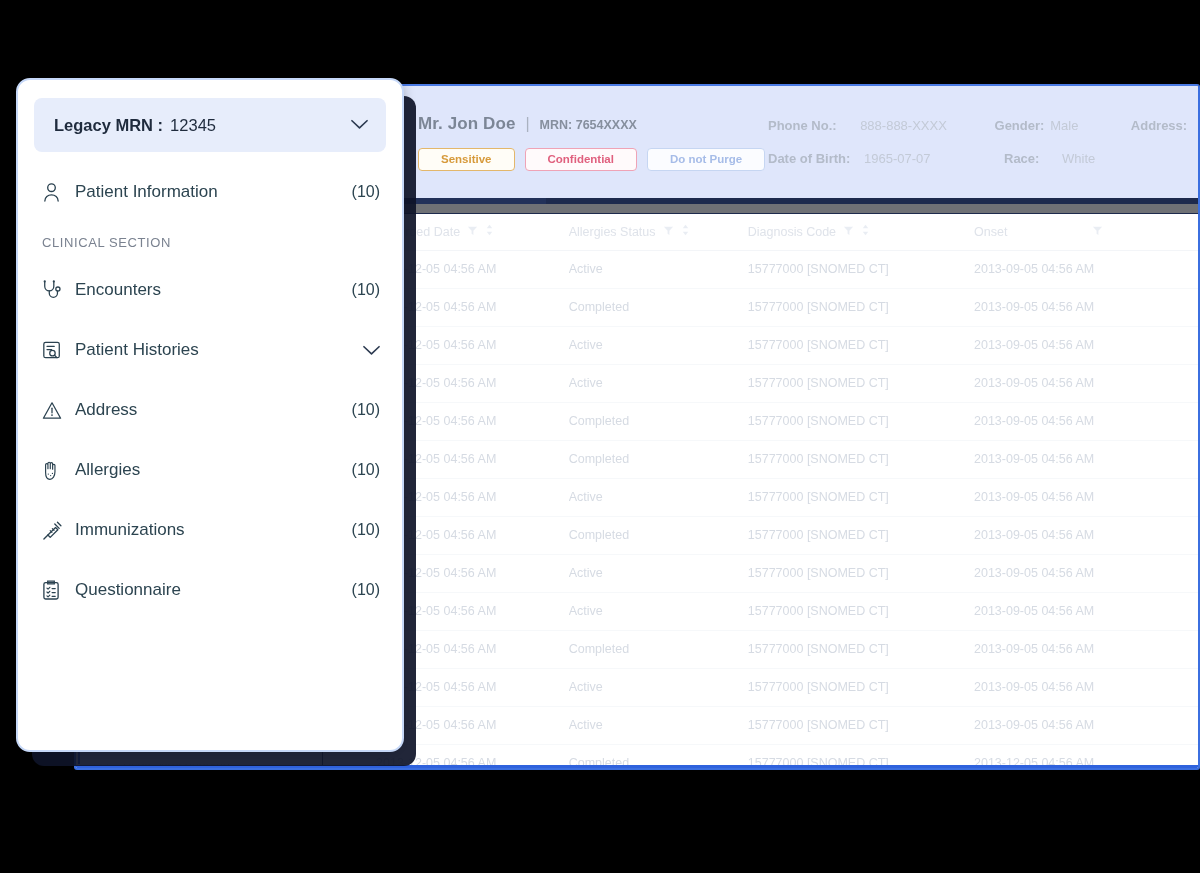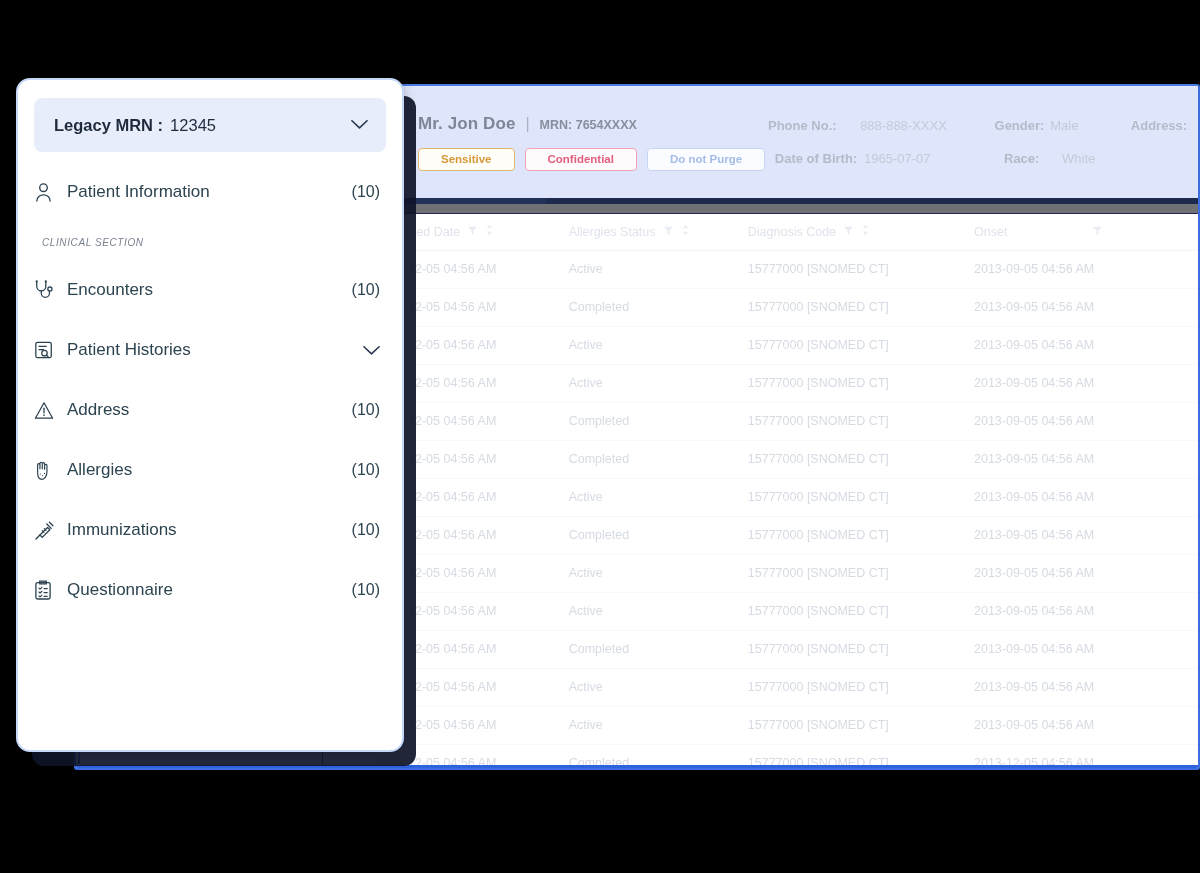--- a/index.html
+++ b/index.html
@@ -48,21 +48,21 @@
 
   .pb-right { position: absolute; left: 692px; top: 32px; width: 430px; }
   .demo-line { display: flex; align-items: baseline; height: 33px; }
   .demo-lbl { font-size: 13px; font-weight: bold; color: #b3bbc9; }
   .demo-val { font-size: 13px; color: #c3cad7; }
   .c-phone { width: 96px; }
   .c-phoneval { width: 140px; }
   .c-gender { width: 58px; }
   .c-genderval { width: 84px; }
   .c-addr { width: 70px; }
-  .c-dob { width: 96px; text-align: center; }
+  .c-dob { width: 96px; }
   .c-dobval { width: 140px; }
   .c-race { width: 58px; }
 
   
   .darkbar {
     position: relative;
     height: 16px;
     background: #1d2a4d;
   }
   .darkbar .hscroll {
@@ -144,30 +144,30 @@
     height: 54px; display: flex; align-items: center;
     padding: 0 18px 0 20px; cursor: pointer;
   }
   .sb-sel + .sb-sel { border-top: 1px solid #0ea5e9; }
   .sb-sel .lbl { font-size: 16.5px; font-weight: bold; color: #1f2b3d; white-space: nowrap; }
   .sb-sel .val { font-size: 16.5px; color: #1f2b3d; margin-left: 7px; white-space: nowrap; }
   .sb-sel .caret { margin-left: auto; color: #2c3a50; }
 
   .sb-item {
     height: 60px; display: flex; align-items: center;
-    padding: 0 22px 0 16px; cursor: pointer;
+    padding: 0 22px 0 24px; cursor: pointer;
   }
   .sb-item .icn { width: 26px; flex: 0 0 26px; color: #2b4250; display:flex; align-items:center; }
   .sb-item .txt { font-size: 17px; color: #2c4450; margin-left: 7px; }
   .sb-item .cnt { margin-left: auto; font-size: 16px; color: #2c4450; }
   .sb-item .caret { margin-left: auto; color: #2c4450; display:flex; }
   .sb-section {
     padding: 4px 24px 2px;
-    font-size: 10px; letter-spacing: .6px; color: #7a8290;
-    height: 38px; display: flex; align-items: center; font-style: italic;
+    font-size: 13px; letter-spacing: .6px; color: #7a8290;
+    height: 38px; display: flex; align-items: center;
   }
 
   
   .stub-panel {
     position: absolute; left: 78px; top: 660px; width: 240px; height: 104px;
     background: linear-gradient(180deg,#fdfdfe,#ffffff);
     border-left: 2px solid #2f62dd;
     border-right: 0;
   }
 </style>

